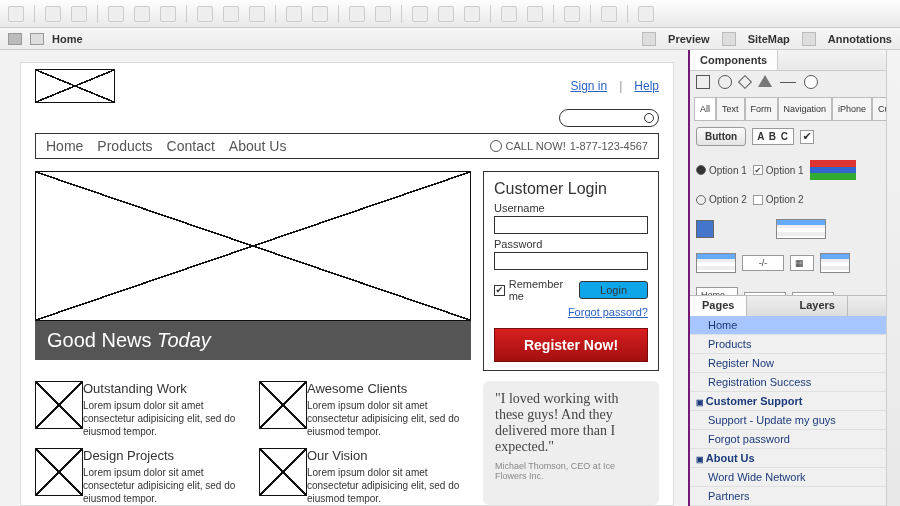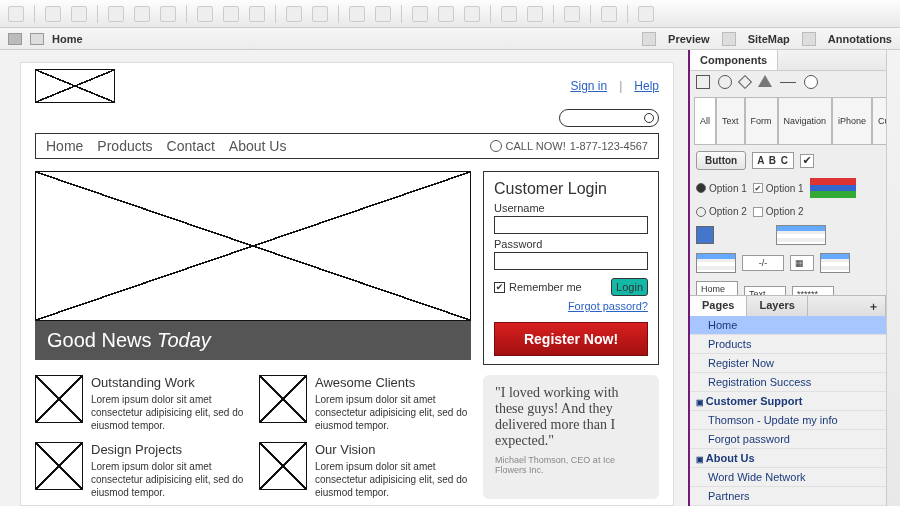--- a/index.html
+++ b/index.html
@@ -22,42 +22,42 @@
 .main { display: flex; height: calc(100% - 50px); }
 .canvas-wrap { flex: 1; background: #f2f2f2; overflow: hidden; position: relative; border-right: 2px solid #701a75; }
 .canvas { position: absolute; top: 12px; left: 20px; right: 14px; bottom: 0; background: #fff; border: 1px solid #ddd; overflow: hidden; }
 
 .side-panels { width: 196px; display: flex; flex-direction: column; background: #eee; }
 
 
 .panel-tabs { height: 22px; display: flex; background: linear-gradient(#f3f3f3,#e8e8e8); border-bottom: 1px solid #ccc; }
 .panel-tab { padding: 4px 10px; font-size: 11px; font-weight: bold; color: #333; border-right: 1px solid #ccc; background: #fdfdfd; }
 .filter-row { display: flex; gap: 0; padding: 4px 4px 0 4px; font-size: 9px; }
-.filter-row span { padding: 18px 5px; border: 1px solid #bbb; background: #f5f5f5; cursor: pointer; }
+.filter-row span { padding: 6px 5px; border: 1px solid #bbb; background: #f5f5f5; cursor: pointer; }
 .filter-row span.sel { background: #fff; }
-.comp-grid { padding: 6px; display: flex; flex-direction: column; gap: 8px; overflow: hidden; }
+.comp-grid { padding: 6px; display: flex; flex-direction: column; gap: 14px; overflow: hidden; }
 .comp-row { display: flex; gap: 6px; align-items: center; }
 .comp-item { font-size: 10px; color: #444; display: flex; align-items: center; gap: 3px; }
 .btn-look { background: linear-gradient(#fafafa,#e4e4e4); border: 1px solid #999; border-radius: 3px; padding: 3px 8px; font-weight: bold; font-size: 10px; }
 .abc { border: 1px solid #999; padding: 2px 4px; font-weight: bold; font-size: 10px; background: #fff; letter-spacing: 1px; }
 .chk { width: 14px; height: 14px; border: 1px solid #999; display: inline-block; background: #fff; }
 .radio-dot { width: 10px; height: 10px; border: 1px solid #666; border-radius: 50%; display: inline-block; }
 .swatches { width: 46px; height: 20px; display: flex; flex-direction: column; }
 .swatches div { flex: 1; }
 .swatch-r { background: #d33; } .swatch-b { background: #36c; } .swatch-g { background: #3a3; }
 .table-look { width: 40px; height: 20px; border: 1px solid #888; background: linear-gradient(#6af,#6af) 0 0/100% 5px no-repeat, repeating-linear-gradient(#fff,#fff 4px,#eee 4px,#eee 8px); }
 .textish { border: 1px solid #999; background: #fff; padding: 2px 4px; font-size: 9px; width: 42px; }
 .pill { width: 40px; height: 16px; border: 1px solid #999; border-radius: 8px; background: #fff; }
 .groupbox { width: 46px; height: 22px; border: 1px solid #999; background: #f5f5f5; position: relative; }
 .groupbox::before { content: attr(data-lbl); position: absolute; top: -6px; left: 4px; font-size: 8px; background: #f5f5f5; padding: 0 2px; }
 .greenbar { width: 46px; height: 16px; background: linear-gradient(#7d7,#4b4); border: 1px solid #393; }
 
 
 .pages-panel { border-top: 1px solid #bbb; background: #f0f0f0; flex: 1; display: flex; flex-direction: column; }
-.pages-tabs { display: flex; height: 20px; background: linear-gradient(#eee,#ddd); }
+.pages-tabs { display: flex; height: 20px; background: linear-gradient(#eee,#ddd); gap: 40px; }
 .pages-tabs span { padding: 3px 12px; font-size: 11px; border-right: 1px solid #bbb; font-weight: bold; }
 .pages-tabs span.active { background: #fdfdfd; }
 .pages-tabs .plus { margin-left: auto; padding: 3px 6px; }
 .pages-list { font-size: 11px; overflow: auto; }
 .page-row { padding: 3px 6px 3px 18px; border-bottom: 1px solid #e0e0e0; color: #1b3a7a; cursor: pointer; }
 .page-row.sel { background: #a7c6ff; }
 .page-group { padding: 3px 6px; font-weight: bold; color: #1b3a7a; border-bottom: 1px solid #e0e0e0; }
 .page-group::before { content: "▣ "; font-size: 8px; }
 
 
@@ -86,28 +86,28 @@
 .hero-img { height: 150px; }
 .hero-title { background: #555; color: #fff; padding: 8px 12px; font-size: 20px; }
 .hero-title em { font-style: italic; font-weight: normal; }
 
 .login-box { width: 176px; border: 1.5px solid #333; padding: 8px 10px; }
 .login-box h3 { font-size: 16px; font-weight: normal; }
 .login-box label { font-size: 11px; display: block; margin: 4px 0 2px; }
 .login-box .field { height: 18px; border: 1.5px solid #333; background: #fff; }
 .login-row { display: flex; align-items: center; justify-content: space-between; margin-top: 8px; font-size: 11px; }
 .login-row .remember { display: flex; align-items: center; gap: 4px; }
-.login-btn { border: 1.5px solid #333; border-radius: 3px; padding: 2px 4px; font-size: 11px; background: #14b8a6; }
+.login-btn { border: 1.5px solid #333; border-radius: 3px; padding: 2px 20px; font-size: 11px; background: #0ea5e9; }
 .forgot { text-align: right; font-size: 11px; margin-top: 4px; }
 .forgot a { color: #2a62c4; text-decoration: underline; }
 .reg-btn { margin-top: 10px; background: linear-gradient(#d81f1f,#a30f0f); color: #fff; text-align: center; padding: 8px 4px; font-weight: bold; font-size: 14px; border: 1px solid #7a0b0b; cursor:pointer; }
 
 .wf-row2 { display: flex; gap: 12px; padding: 10px 14px 0 14px; }
 .features { flex: 1; display: grid; grid-template-columns: 1fr 1fr; gap: 10px 12px; }
-.feat { display: flex; gap: 8px; }
+.feat { display: flex; }
 .feat .imgbox { width: 48px; height: 48px; flex-shrink: 0; }
 .feat h4 { font-size: 13px; font-weight: normal; margin-bottom: 3px; }
 .feat p { font-size: 10px; color: #333; line-height: 1.3; }
 
 .quote-box { width: 176px; background: #eee; border-radius: 6px; padding: 10px 12px; font-family: Georgia, serif; font-size: 14px; color: #444; }
 .quote-attr { font-size: 9px; color: #888; margin-top: 6px; font-family: Arial; }
 
 
 .shape-row { display:flex; gap:8px; padding:4px 6px; }
 .shp { width:14px; height:14px; border:1.2px solid #555; }
@@ -342,21 +342,21 @@
         <span class="active">Pages</span>
         <span>Layers</span>
         <span class="plus">＋</span>
       </div>
       <div class="pages-list">
         <div class="page-row sel">Home</div>
         <div class="page-row">Products</div>
         <div class="page-row">Register Now</div>
         <div class="page-row">Registration Success</div>
         <div class="page-group">Customer Support</div>
-        <div class="page-row">Thomson - Update my info</div>
+        <div class="page-row">Support - Update my guys</div>
         <div class="page-row">Forgot password</div>
         <div class="page-group">About Us</div>
         <div class="page-row">Word Wide Network</div>
         <div class="page-row">Partners</div>
       </div>
     </div>
   </div>
 
   <div class="far-right"></div>
 </div>

